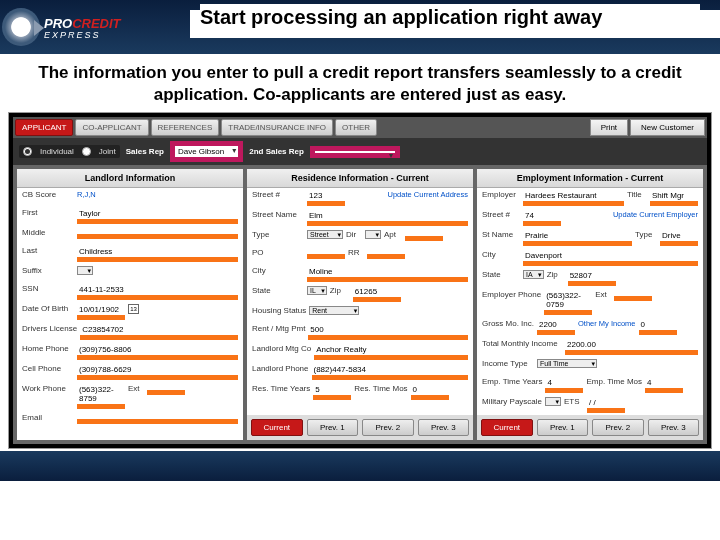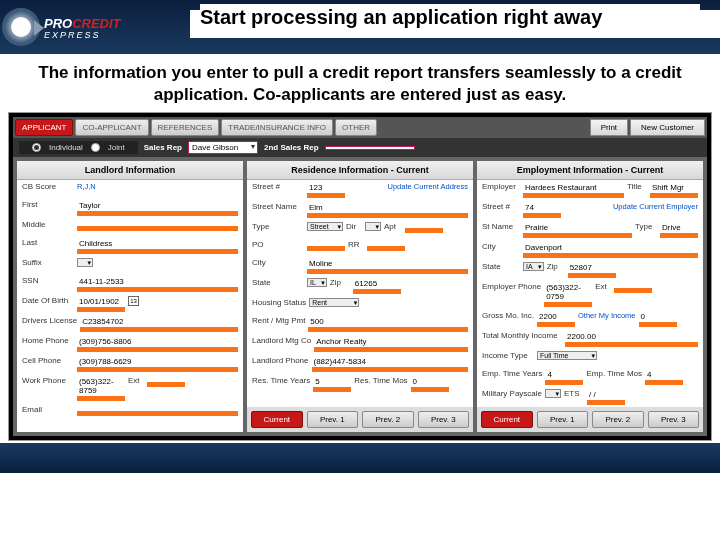--- a/index.html
+++ b/index.html
@@ -15,26 +15,26 @@
   .header-title { color: #000; font-size: 20px; font-weight: bold; position: absolute; left: 200px; top: 4px; background: #fff; padding: 2px 0; width: 500px; }
   .header-white { background: #fff; height: 28px; position: absolute; top: 10px; left: 190px; right: 0; }
   .subtitle { padding: 8px 18px 6px; font-size: 17px; font-weight: bold; text-align: center; line-height: 1.3; }
   .app-frame { margin: 0 8px; border: 1px solid #999; background: #000; padding: 4px; }
   .tabs-row { display: flex; gap: 2px; background: #555; padding: 2px; }
   .tab { background: linear-gradient(to bottom,#eee,#ccc); border: 1px solid #888; padding: 3px 6px; font-size: 8px; color: #555; border-radius: 2px; }
   .tab.active { background: #c61818; color: #fff; border-color: #801010; }
   .tab-spacer { flex: 1; }
   .btn-top { background: linear-gradient(to bottom,#f4f4f4,#d8d8d8); border: 1px solid #888; padding: 3px 10px; font-size: 8px; border-radius: 0; }
   .row2 { display: flex; align-items: center; gap: 6px; background: #333; padding: 3px 6px; }
-  .radio-group { display: flex; gap: 8px; align-items: center; background: #222; padding: 2px 13px; border-radius: 2px; }
+  .radio-group { display: flex; gap: 8px; align-items: center; background: #222; padding: 2px 4px; border-radius: 2px; }
   .radio { width: 9px; height: 9px; border-radius: 50%; border: 1px solid #aaa; background: #fff; display: inline-block; }
   .radio.checked::after { content: ""; display: block; width: 5px; height: 5px; background: #333; border-radius: 50%; margin: 1px; }
   .row2 label { color: #ddd; font-size: 8px; }
   .row2 .lbl { color: #fff; font-size: 8px; font-weight: bold; }
-  .sel { background: #fff; border: 1px solid #be185d; font-size: 8px; padding: 1px 14px 1px 3px; position: relative; min-width: 70px; }
+  .sel { background: #fff; border: 5px solid #be185d; font-size: 8px; padding: 1px 14px 1px 3px; position: relative; min-width: 70px; }
   .sel::after { content: "▾"; position: absolute; right: 2px; top: 0; font-size: 8px; color: #333; }
   .columns { display: flex; gap: 4px; background: #666; padding: 4px; }
   .col { flex: 1; background: #fff; display: flex; flex-direction: column; }
   .col-header { background: linear-gradient(to bottom,#f0f0f0,#d8d8d8); border-bottom: 1px solid #aaa; padding: 4px 6px; font-size: 9px; font-weight: bold; text-align: center; }
   .field-row { display: flex; align-items: flex-start; padding: 2px 5px; gap: 3px; min-height: 18px; }
   .fl { font-size: 8px; color: #333; min-width: 52px; }
   .fi { flex: 1; border-bottom: 5px solid #f97316; font-size: 8px; padding: 1px 2px; min-height: 11px; }
   .fi.narrow { flex: 0 0 38px; }
   .fi.small { flex: 0 0 48px; }
   .link { color: #0050c8; font-size: 7.5px; cursor: pointer; }

